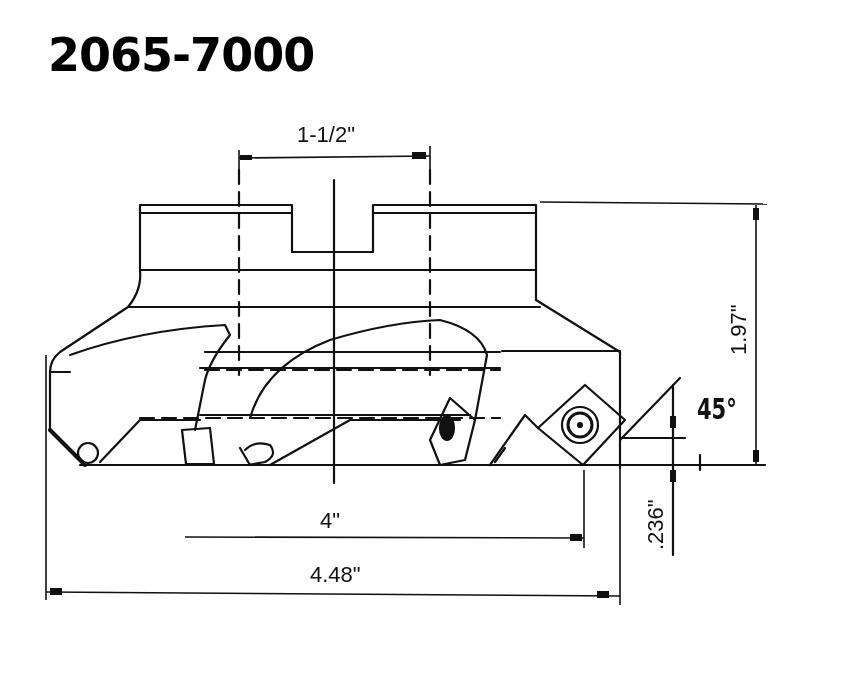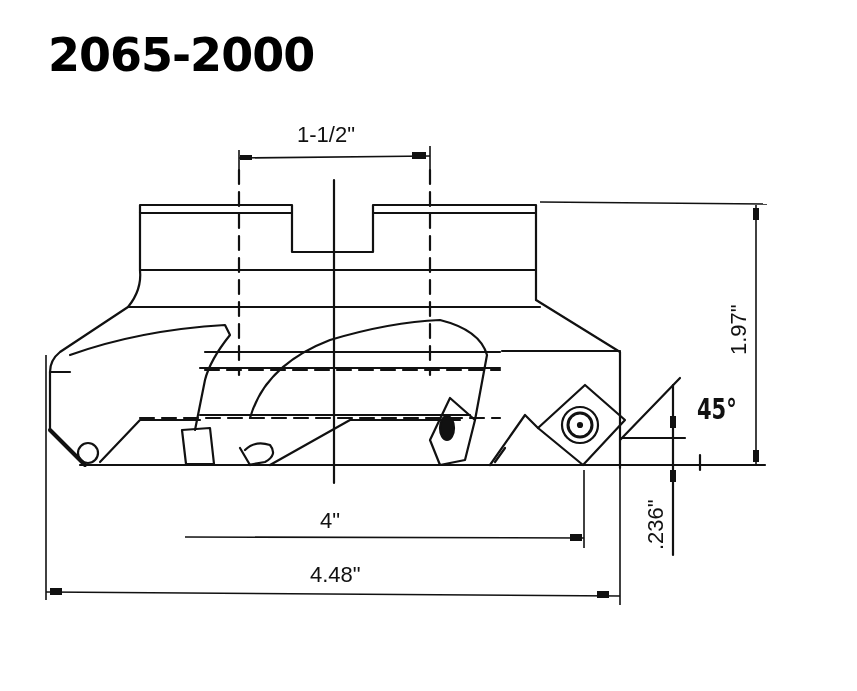--- a/index.html
+++ b/index.html
@@ -6,21 +6,21 @@
   body { width: 857px; height: 691px; position: relative; overflow: hidden; font-family: "Liberation Sans", sans-serif; }
   .title { position: absolute; left: 48px; top: 28px; font-family: "DejaVu Sans", sans-serif; font-weight: bold; font-size: 46px; letter-spacing: -1px; color: #000; }
   .dim { position: absolute; font-family: "Liberation Sans", sans-serif; font-size: 22px; color: #111; white-space: nowrap; }
   .dim-v { transform-origin: left top; transform: rotate(-90deg); }
   .deg { position: absolute; font-family: "DejaVu Sans", sans-serif; font-weight: bold; font-size: 28px; color: #111; transform: scaleX(0.75); transform-origin: left top; }
   svg.drawing { position: absolute; left: 0; top: 0; }
 </style>
 </head>
 <body>
 
-<div class="title">2065-2000</div>
+<div class="title">2065-7000</div>
 
 <svg class="drawing" width="857" height="691" viewBox="0 0 857 691" xmlns="http://www.w3.org/2000/svg">
   <g fill="none" stroke="#111" stroke-width="2.2" stroke-linecap="round" stroke-linejoin="round">
 
     <g>
       <path d="M140 213 L140 205 L292 205 L292 252 L373 252 L373 205 L536 205 L536 300"></path>
       <line x1="140" y1="213" x2="292" y2="213"></line>
       <line x1="373" y1="213" x2="536" y2="213"></line>
       <line x1="140" y1="213" x2="140" y2="270"></line>
       <line x1="140" y1="270" x2="536" y2="270"></line>

